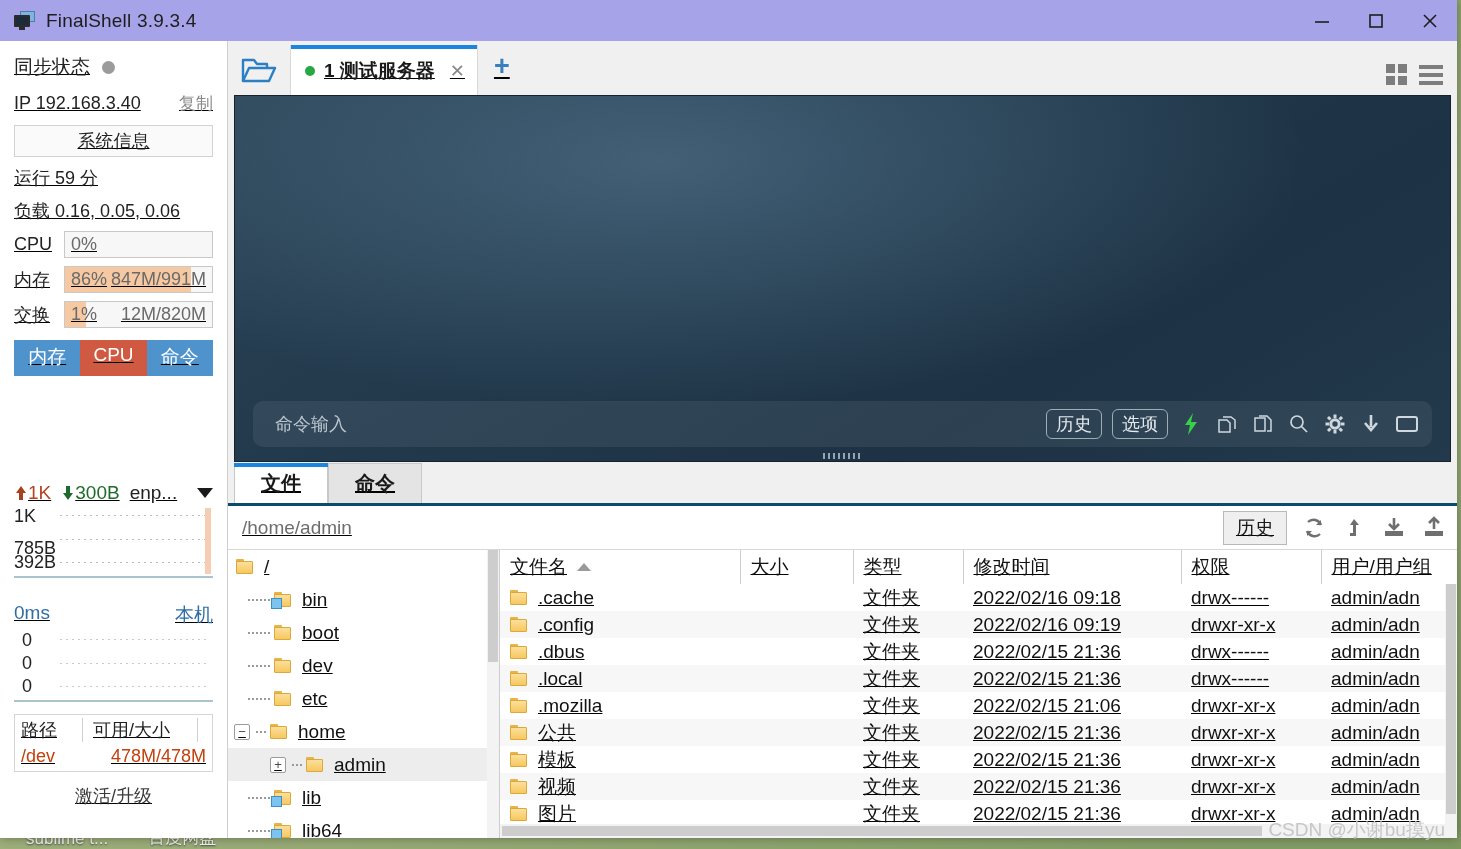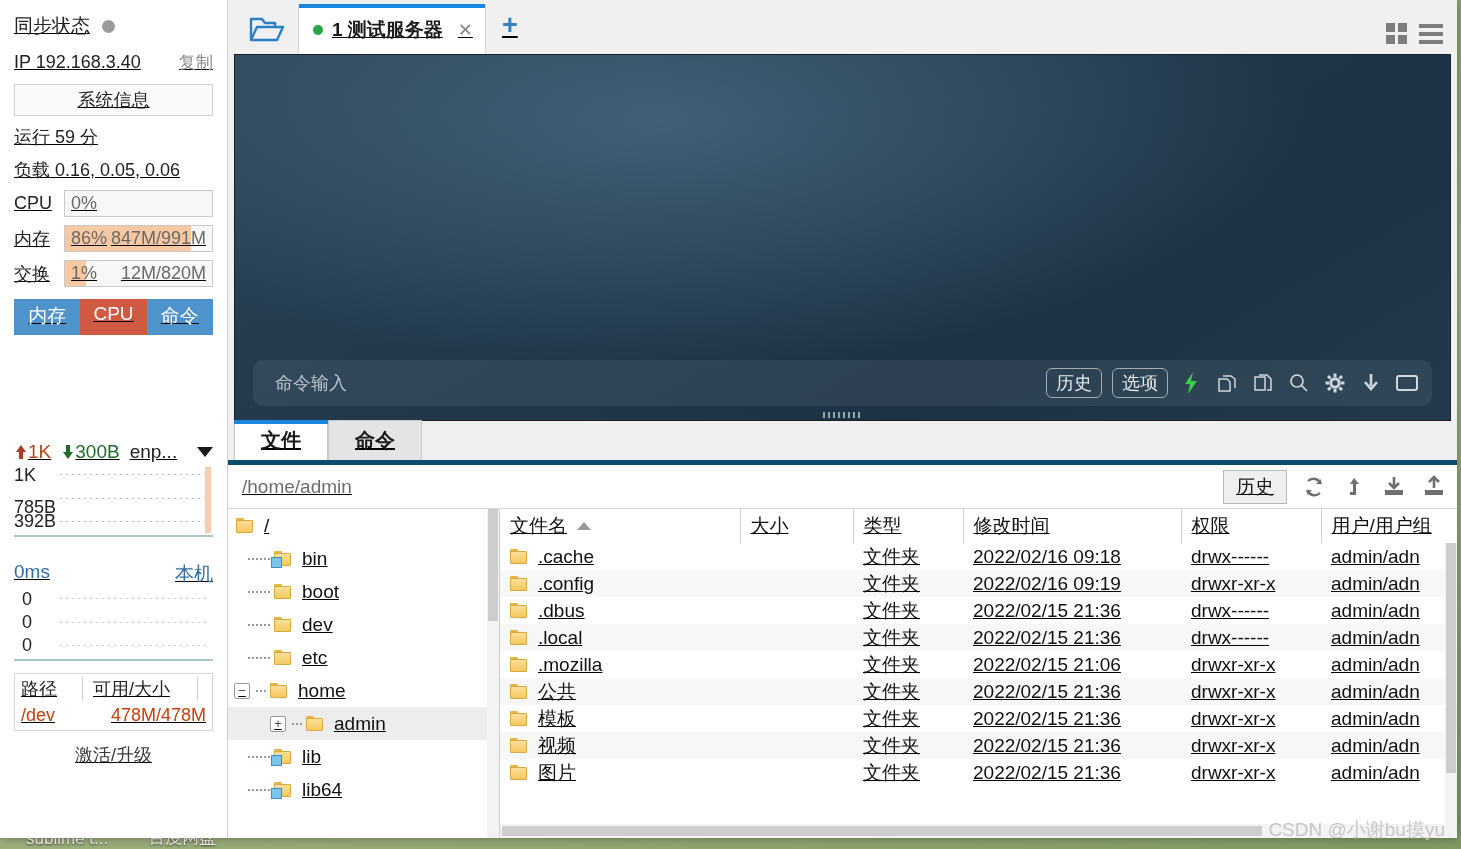--- a/index.html
+++ b/index.html
@@ -109,21 +109,21 @@
   #disk-row { display: flex; font-size: 18px; color: #c2410c; padding: 1px 6px 4px 6px; }
   #disk-row .c1 { width: 62px; }
   #disk-row .c2 { flex: 1; text-align: right; }
   #activate { text-align: center; font-size: 18px; color: #3a3a3a; margin-top: 12px; }
 
   
   #main { flex: 1; display: flex; flex-direction: column; min-width: 0; background: #f0f0f0; }
 
   
   #tabbar { height: 54px; flex: 0 0 54px; background: #f0f0f0; display: flex; align-items: flex-end;
-            padding-left: 8px; position: relative; }
+            padding-left: 0; position: relative; }
   #folder-btn { width: 62px; height: 50px; display: flex; align-items: center; justify-content: center; }
   .sess-tab { height: 50px; background: #fff; border: 1px solid #d8d8d8; border-bottom: none;
               display: flex; align-items: center; gap: 9px; padding: 0 12px 0 14px; position: relative; }
   .sess-tab::before { content: ""; position: absolute; left: 0; right: 0; top: -1px; height: 4px; background: #1a86e0; }
   .sess-dot { width: 10px; height: 10px; border-radius: 50%; background: #27a844; }
   .sess-title { font-size: 19px; color: #1a1a1a; font-weight: bold; }
   .sess-close { color: #8a8a8a; font-size: 18px; margin-left: 6px; }
   #add-tab { font-size: 27px; color: #3a7ebc; padding: 0 14px 4px 16px; line-height: 1; align-self: center; font-weight: bold; }
   #tabbar-right { margin-left: auto; display: flex; align-items: center; gap: 12px; padding: 0 14px 10px 0; }
   .grid-icon { display: grid; grid-template-columns: 9px 9px; grid-template-rows: 9px 9px; gap: 3px; }
@@ -152,22 +152,22 @@
   #cmd-placeholder { font-size: 18px; color: #b9c6cf; }
   #cmd-actions { margin-left: auto; display: flex; align-items: center; gap: 10px; }
   .pill { border: 1px solid #9eadb6; border-radius: 6px; padding: 2px 9px; font-size: 18px; color: #e2e8ec; }
   .cmd-ico { width: 26px; height: 26px; display: flex; align-items: center; justify-content: center; }
   #term-grip { position: absolute; left: 50%; transform: translateX(-50%); bottom: 2px;
                width: 40px; height: 6px;
                background-image: repeating-linear-gradient(to right, #93a6b2 0 2px, transparent 2px 5px); }
 
   
   #lower { flex: 1; display: flex; flex-direction: column; min-height: 0; background: #f0f0f0; }
-  #lower-tabs { height: 44px; flex: 0 0 44px; display: flex; align-items: flex-end; padding-left: 6px;
-                border-bottom: 5px solid #0c4a6e; background: #f0f0f0; }
+  #lower-tabs { height: 44px; flex: 0 0 44px; display: flex; align-items: center; padding-left: 6px;
+                border-bottom: 3px solid #0c4a6e; background: #f0f0f0; }
   .low-tab { height: 40px; min-width: 94px; display: flex; align-items: center; justify-content: center;
              font-size: 20px; font-weight: bold; color: #1a1a1a; border: 1px solid #c8c8c8;
              border-bottom: none; background: #e4e4e4; position: relative; }
   .low-tab.active { background: #fff; }
   .low-tab.active::before { content:""; position: absolute; left: -1px; right: -1px; top: -1px; height: 4px; background: #1a86e0; }
 
   #path-bar { height: 44px; flex: 0 0 44px; background: #fff; display: flex; align-items: center;
               padding: 0 10px 0 14px; border-bottom: 1px solid #d8d8d8; }
   #path-text { font-size: 19px; color: #6d6d6d; }
   #path-actions { margin-left: auto; display: flex; align-items: center; gap: 14px; }
@@ -217,20 +217,46 @@
 </head>
 <body>
 
 <div id="desktop-icons">
   <span>sublime t...</span>
   <span>百度网盘</span>
 </div>
 
 <div id="app-window">
 
+  <div id="title-bar">
+    <div id="app-icon">
+      <span class="mon-back"></span>
+        <span class="mon-front"></span>
+        <span class="mon-stand"></span>
+    </div>
+    <div id="title-text">FinalShell 3.9.3.4</div>
+    <div id="window-buttons">
+      <div class="win-btn">
+        <svg width="22" height="22" viewBox="0 0 22 22">
+            <line x1="4" y1="12" x2="18" y2="12" stroke="#1d1d1d" stroke-width="1.6"></line>
+          </svg>
+      </div>
+      <div class="win-btn">
+        <svg width="22" height="22" viewBox="0 0 22 22">
+            <rect x="5" y="5" width="12" height="12" fill="none" stroke="#1d1d1d" stroke-width="1.6"></rect>
+          </svg>
+      </div>
+      <div class="win-btn">
+        <svg width="26" height="26" viewBox="0 0 26 26">
+            <line x1="7" y1="7" x2="19" y2="19" stroke="#1d1d1d" stroke-width="1.6"></line>
+            <line x1="19" y1="7" x2="7" y2="19" stroke="#1d1d1d" stroke-width="1.6"></line>
+          </svg>
+      </div>
+    </div>
+  </div>
 
   <div id="window-body">
 
     <div id="sidebar">
 
       <div class="sb-pad">
         <div id="sync-row">
           <span>同步状态</span>
           <span id="sync-dot"></span>
         </div>

